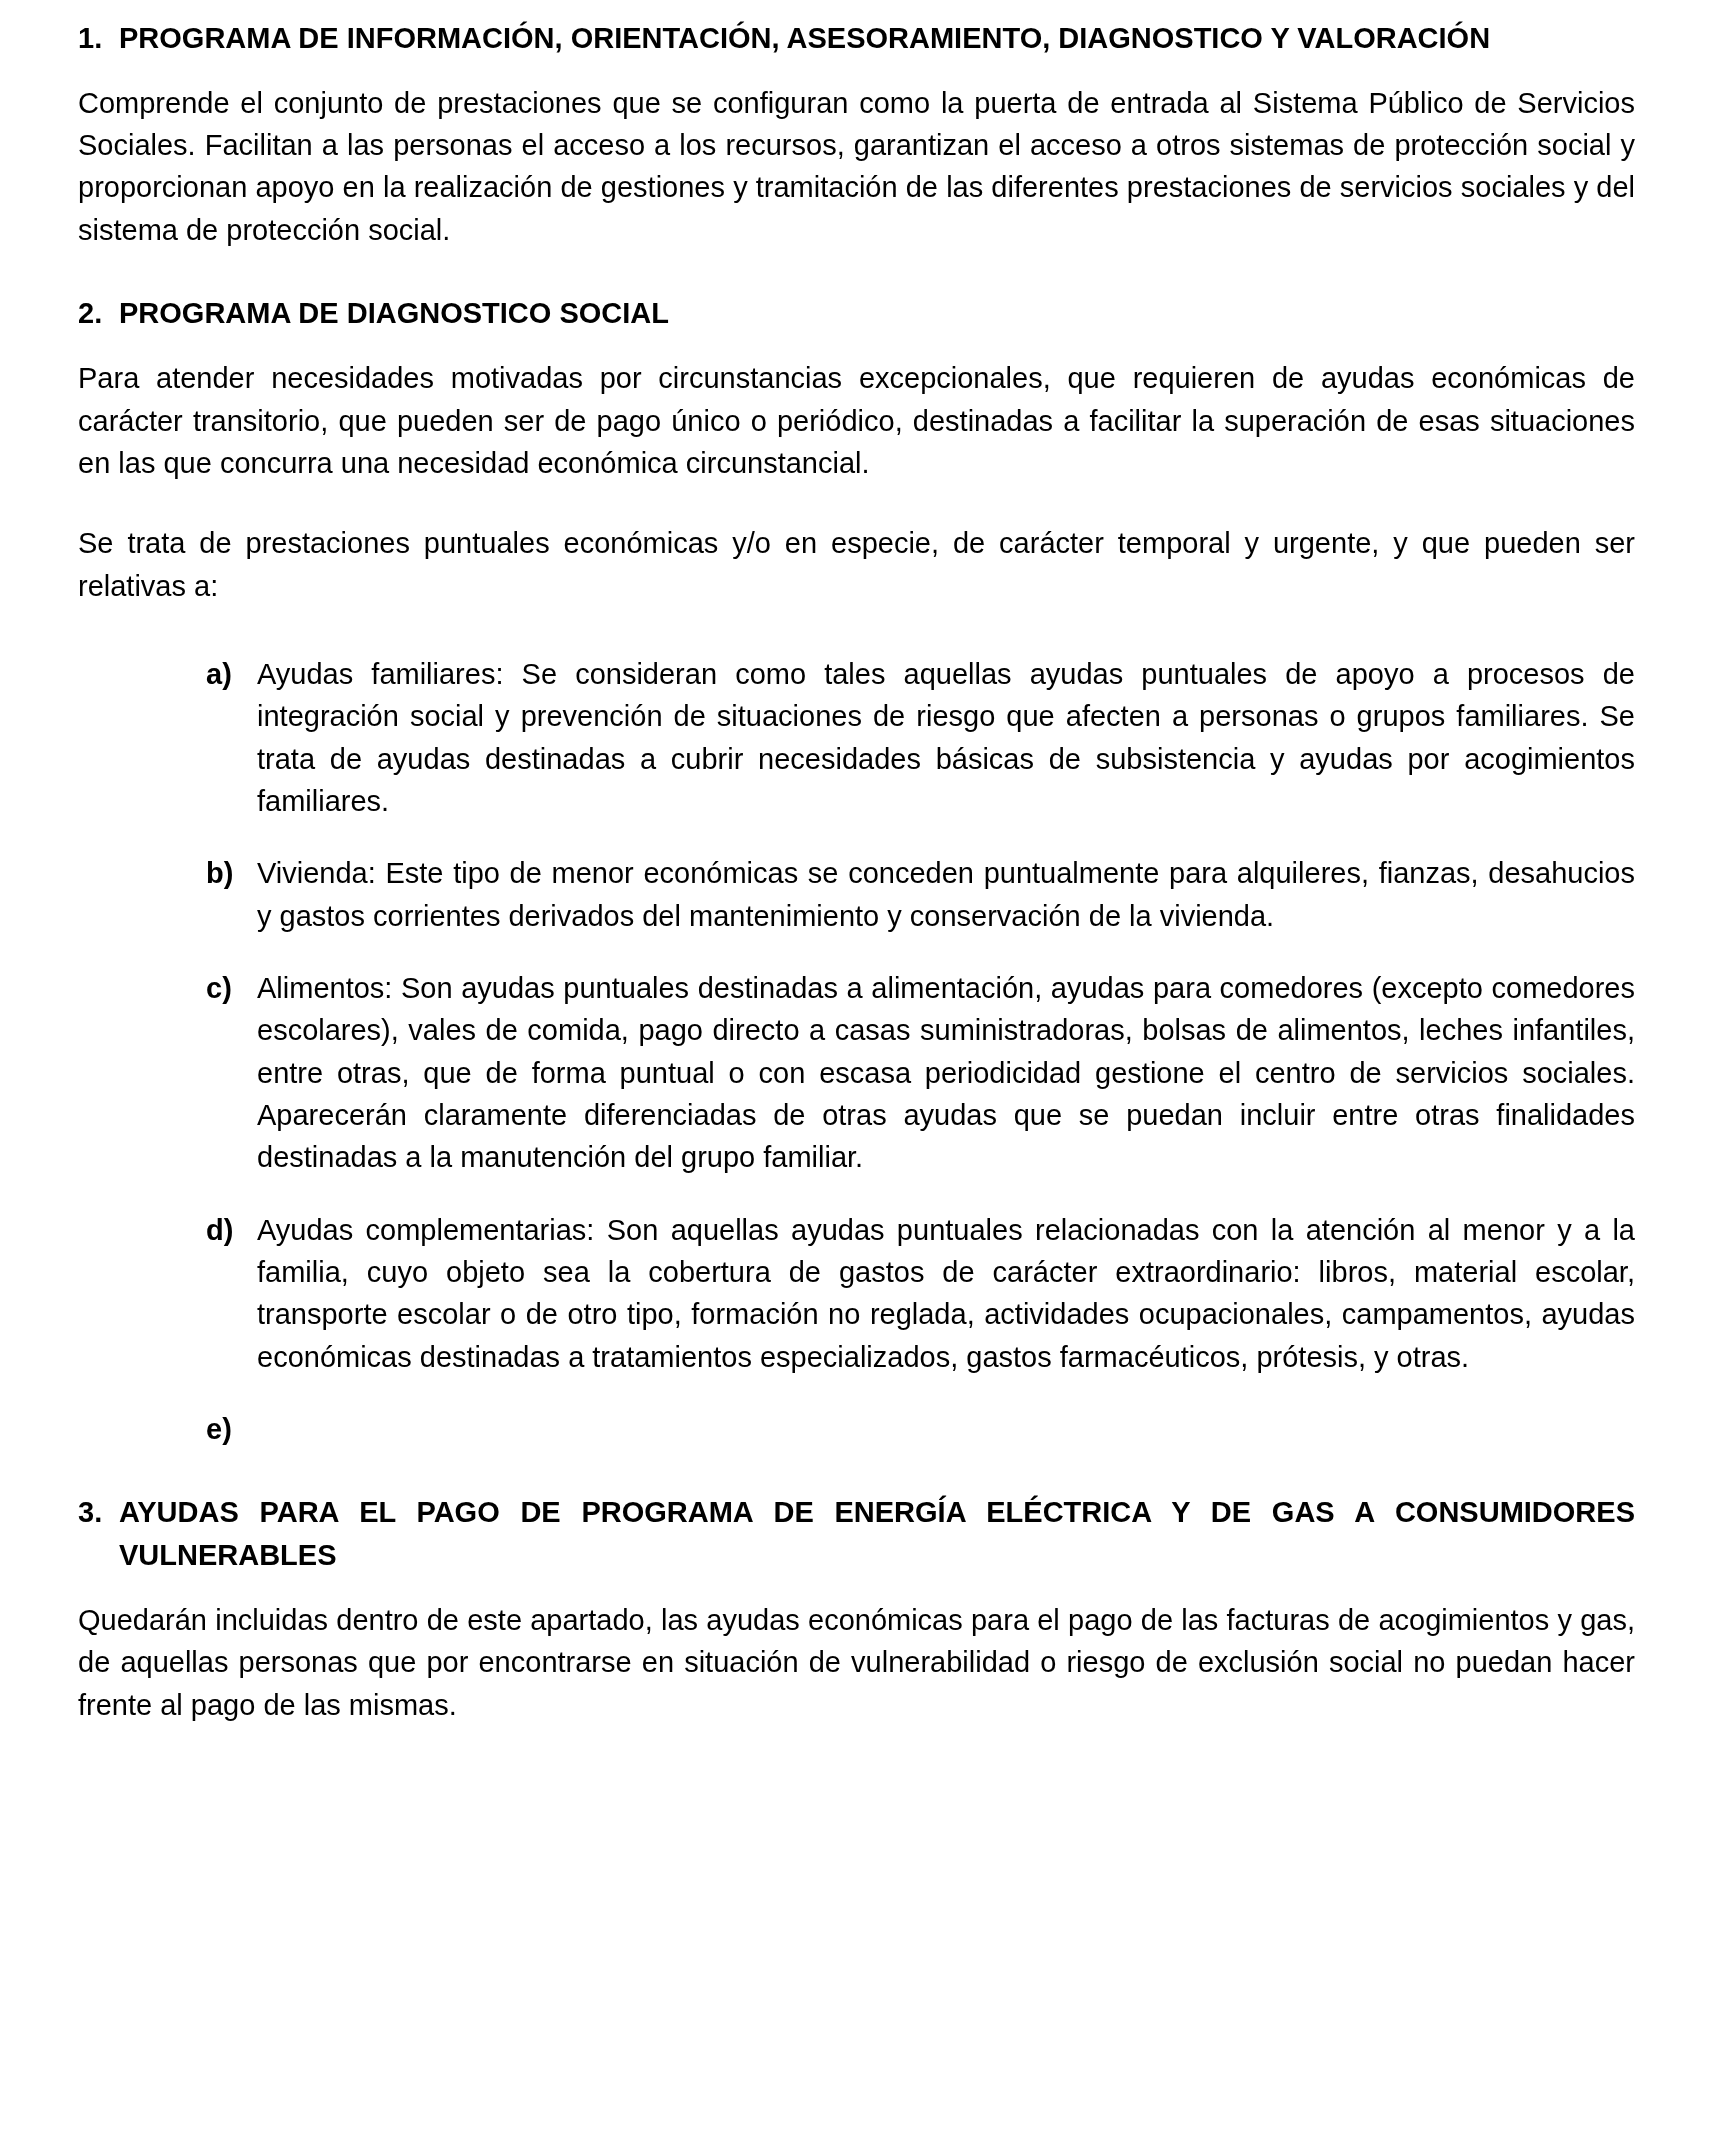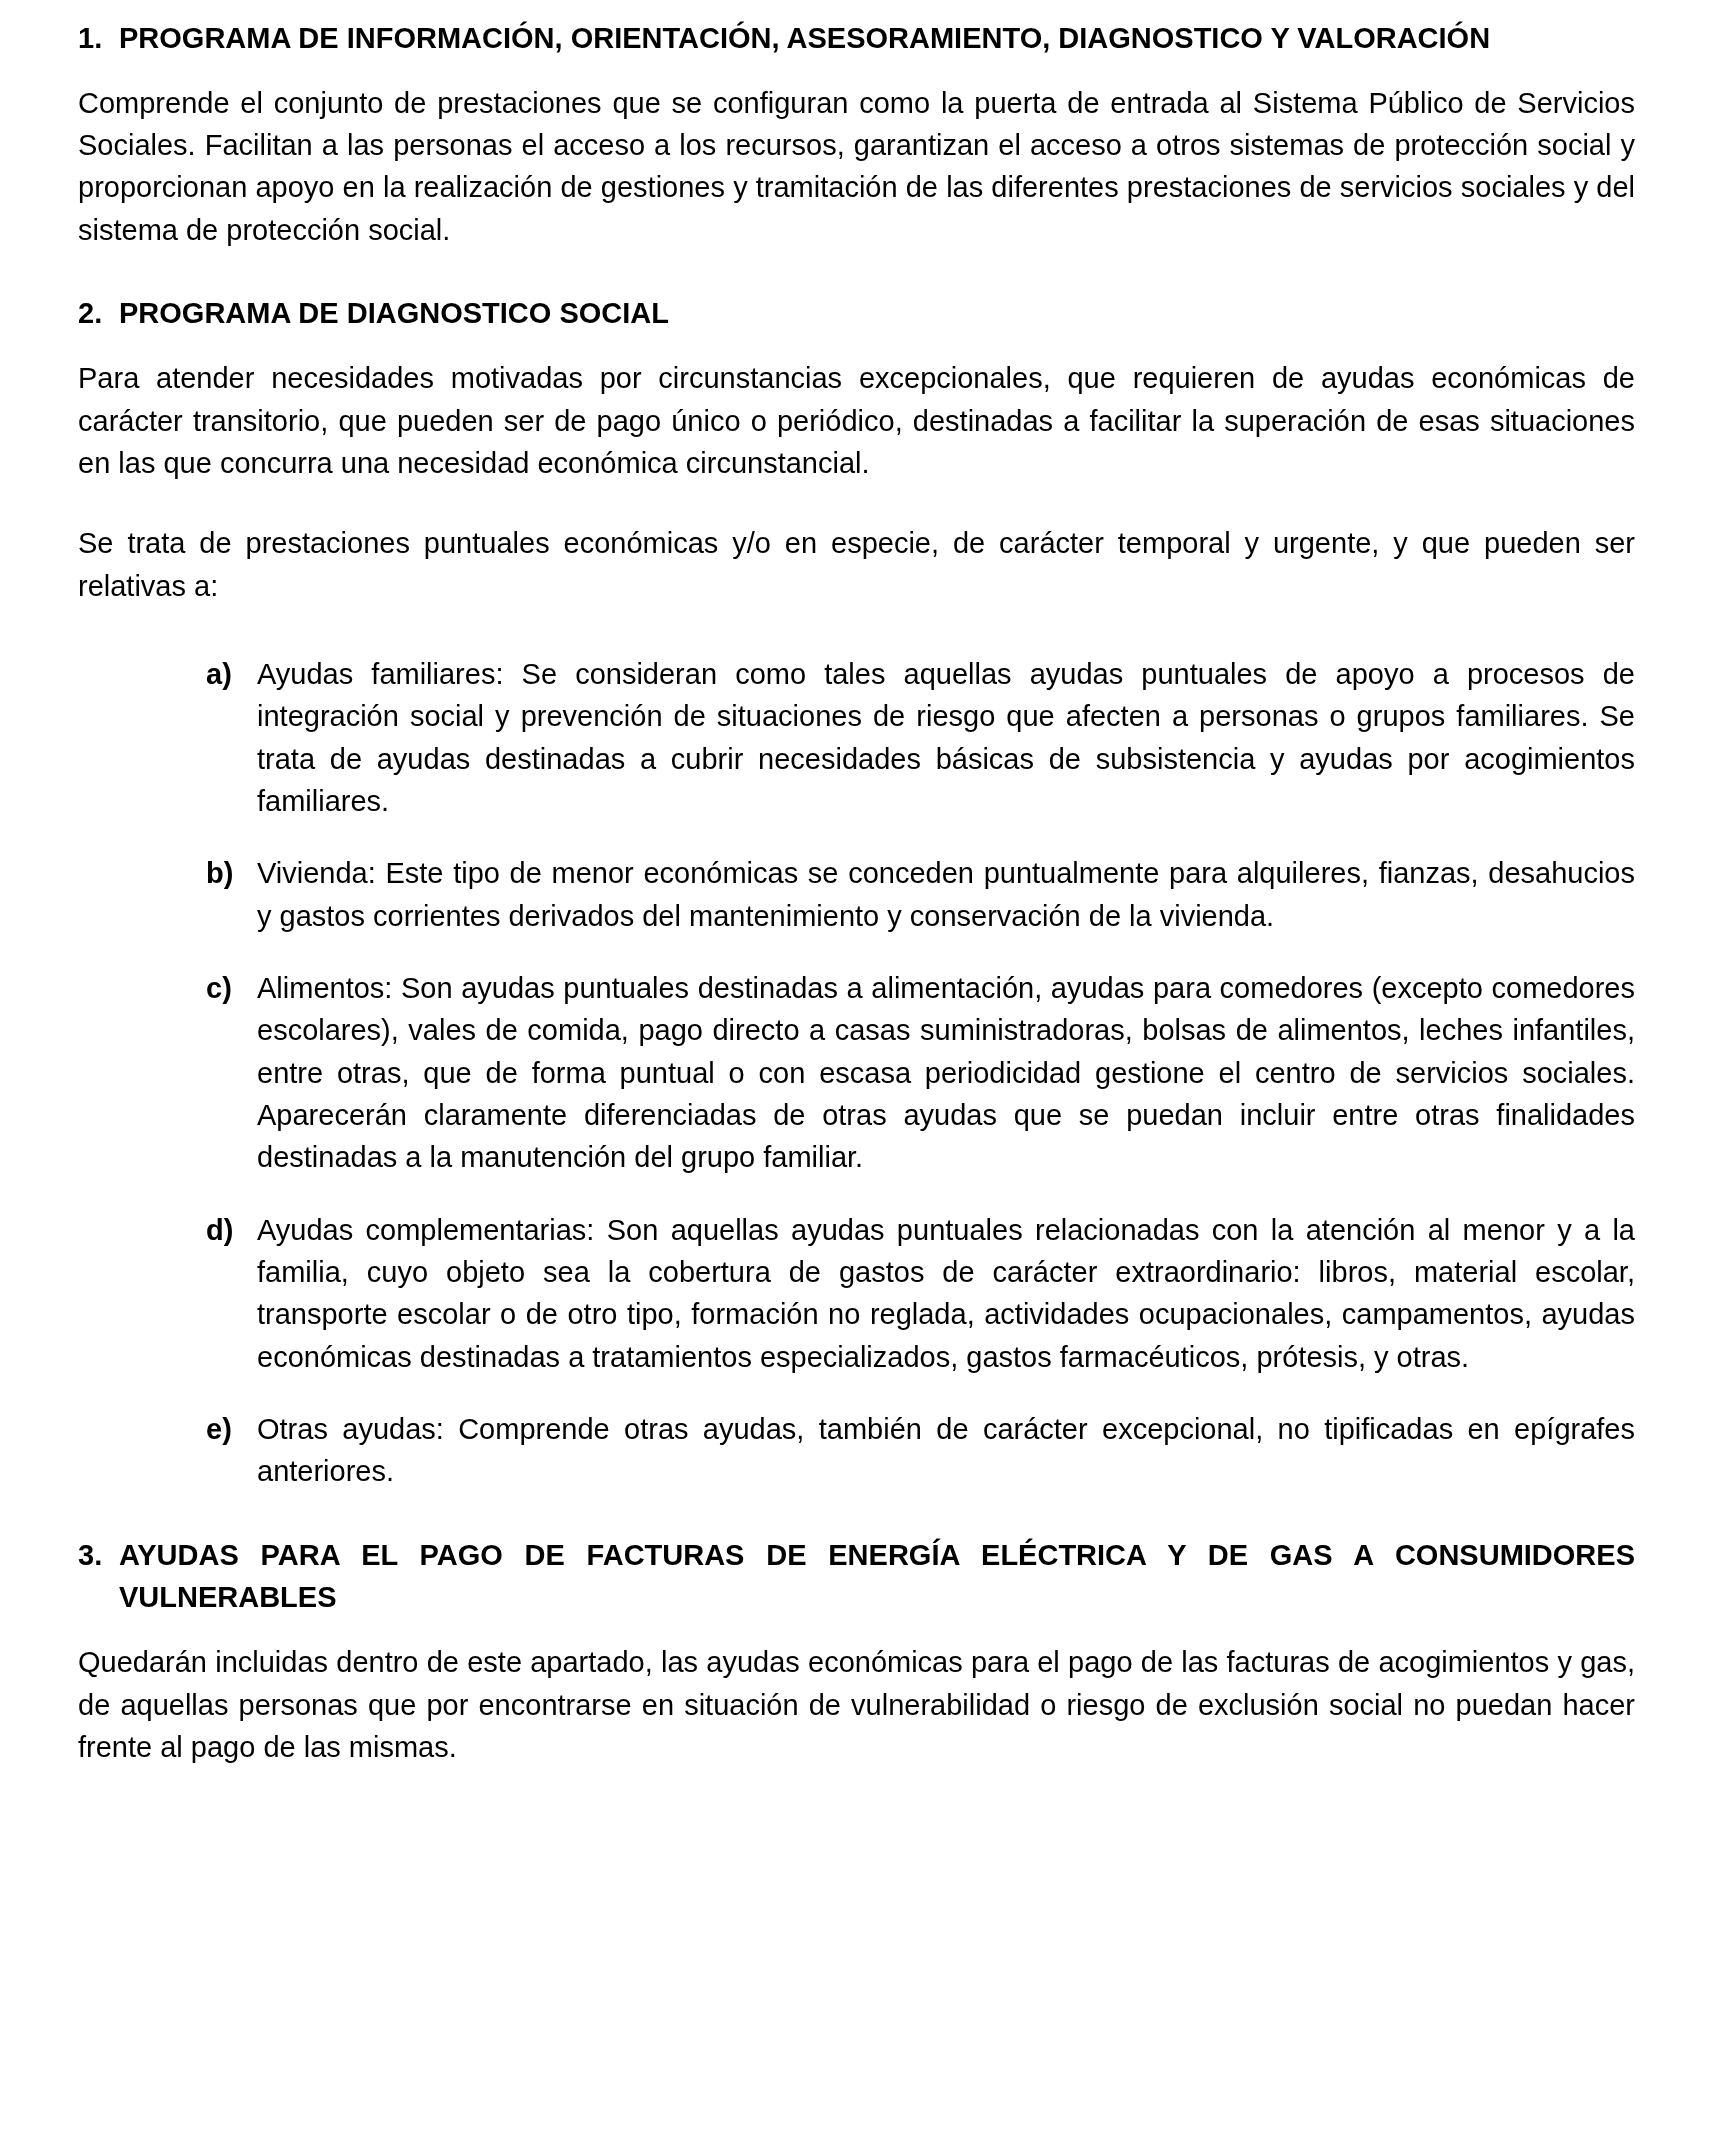--- a/index.html
+++ b/index.html
@@ -94,24 +94,23 @@
     <div class="list-item">
       <span class="list-label">c)</span>
       <span class="list-text">Alimentos: Son ayudas puntuales destinadas a alimentación, ayudas para comedores (excepto comedores escolares), vales de comida, pago directo a casas suministradoras, bolsas de alimentos, leches infantiles, entre otras, que de forma puntual o con escasa periodicidad gestione el centro de servicios sociales. Aparecerán claramente diferenciadas de otras ayudas que se puedan incluir entre otras finalidades destinadas a la manutención del grupo familiar.</span>
     </div>
     <div class="list-item">
       <span class="list-label">d)</span>
       <span class="list-text">Ayudas complementarias: Son aquellas ayudas puntuales relacionadas con la atención al menor y a la familia, cuyo objeto sea la cobertura de gastos de carácter extraordinario: libros, material escolar, transporte escolar o de otro tipo, formación no reglada, actividades ocupacionales, campamentos, ayudas económicas destinadas a tratamientos especializados, gastos farmacéuticos, prótesis, y otras.</span>
     </div>
     <div class="list-item">
       <span class="list-label">e)</span>
-      <span class="list-text">Otras ayudas: Comprende otras ayudas, también de carácter excepcional, no tipificadas en epígrafes anteriores.</span>
     </div>
   </div>
 
   <div class="heading">
     <span class="heading-number">3.</span>
-    <span class="heading-title">AYUDAS PARA EL PAGO DE FACTURAS DE ENERGÍA ELÉCTRICA Y DE GAS A CONSUMIDORES VULNERABLES</span>
+    <span class="heading-title">AYUDAS PARA EL PAGO DE PROGRAMA DE ENERGÍA ELÉCTRICA Y DE GAS A CONSUMIDORES VULNERABLES</span>
   </div>
   <p class="para">Quedarán incluidas dentro de este apartado, las ayudas económicas para el pago de las facturas de acogimientos y gas, de aquellas personas que por encontrarse en situación de vulnerabilidad o riesgo de exclusión social no puedan hacer frente al pago de las mismas.</p>
 
 </div>
 
 
 </body></html>

